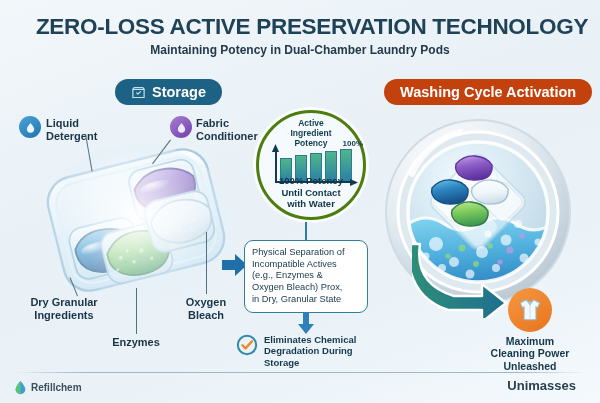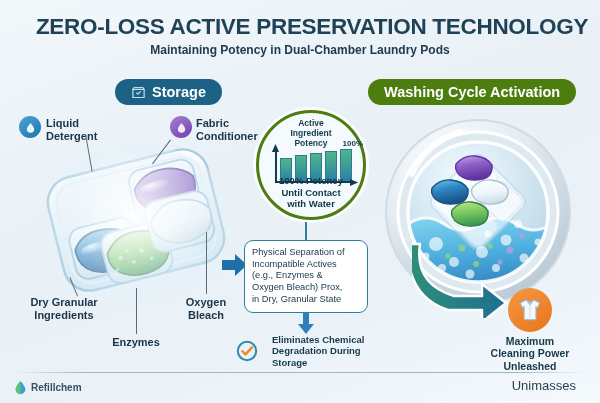--- a/index.html
+++ b/index.html
@@ -22,21 +22,21 @@
     position:absolute; top:43px; left:0; width:600px; text-align:center;
     font-size:12px; font-weight:bold; color:#24394a;
   }
 
   .badge {
     position:absolute; display:flex; align-items:center; gap:6px;
     border-radius:20px; padding:5px 16px; font-size:14.5px; font-weight:bold;
     color:#ffffff; white-space:nowrap;
   }
   .badge-storage { top:79px; left:115px; background:#1d6285; }
-  .badge-wash    { top:79px; left:368px; background:#4d7c0f; }
+  .badge-wash    { top:79px; left:384px; background:#c2410c; }
   .badge svg { display:block; }
 
   
   .pod-wrap { position:absolute; left:32px; top:134px; width:210px; height:175px; }
   .shine { position:absolute; left:8px; top:10px; width:195px; height:160px;
            background:radial-gradient(ellipse at 50% 45%, rgba(255,255,255,.95) 0%, rgba(226,240,249,.45) 55%, rgba(226,240,249,0) 75%);
            border-radius:50%; }
 
   
   .lbl { position:absolute; font-size:11px; font-weight:bold; line-height:1.18; color:#1b3446; }
@@ -69,38 +69,38 @@
             font-size:9.5px; font-weight:bold; line-height:1.18; color:#113647; }
 
   
   .box {
     position:absolute; background:#ffffff; border:1.6px solid #2f7f9a;
     border-radius:9px; padding:6px 7px; font-size:9.3px; font-weight:normal;
     line-height:1.26; color:#16384a;
   }
   .box-sep { left:244px; top:240px; width:124px; }
   .check-row { position:absolute; left:236px; top:334px; width:138px;
-               display:flex; align-items:center; gap:14px; }
+               display:flex; align-items:flex-start; gap:6px; }
   .check-txt { font-size:9.5px; font-weight:bold; line-height:1.2; color:#153a4d; }
 
   
   .drum { position:absolute; left:382px; top:116px; width:192px; height:192px; }
 
   .result { position:absolute; left:470px; top:288px; width:120px; text-align:center; }
   .result-ico { width:44px; height:44px; border-radius:50%; margin:0 auto;
                 background:linear-gradient(145deg,#f59842,#e8741c);
                 display:flex; align-items:center; justify-content:center; }
   .result-txt { margin-top:3px; font-size:10.5px; font-weight:bold; line-height:1.18; color:#16384a; }
 
   
   .footer-rule { position:absolute; left:14px; top:372px; width:572px; height:1px;
                  background:linear-gradient(90deg,rgba(140,170,190,0),#9fb8c8 12%,#9fb8c8 88%,rgba(140,170,190,0)); }
   .brand-l { position:absolute; left:14px; top:380px; display:flex; align-items:center; gap:4px;
              font-size:10px; font-weight:bold; color:#3c4f5c; }
-  .brand-r { position:absolute; right:24px; top:378px; font-size:13px; color:#2a3f4d; }
+  .brand-r { position:absolute; right:24px; top:378px; font-size:13px; color:#2a3f4d;font-weight:bold; }
 </style>
 </head>
 <body>
 
 <div class="stage">
 
   <div class="title">ZERO-LOSS ACTIVE PRESERVATION TECHNOLOGY</div>
   <div class="subtitle">Maintaining Potency in Dual-Chamber Laundry Pods</div>
 
   <div class="badge badge-storage">

